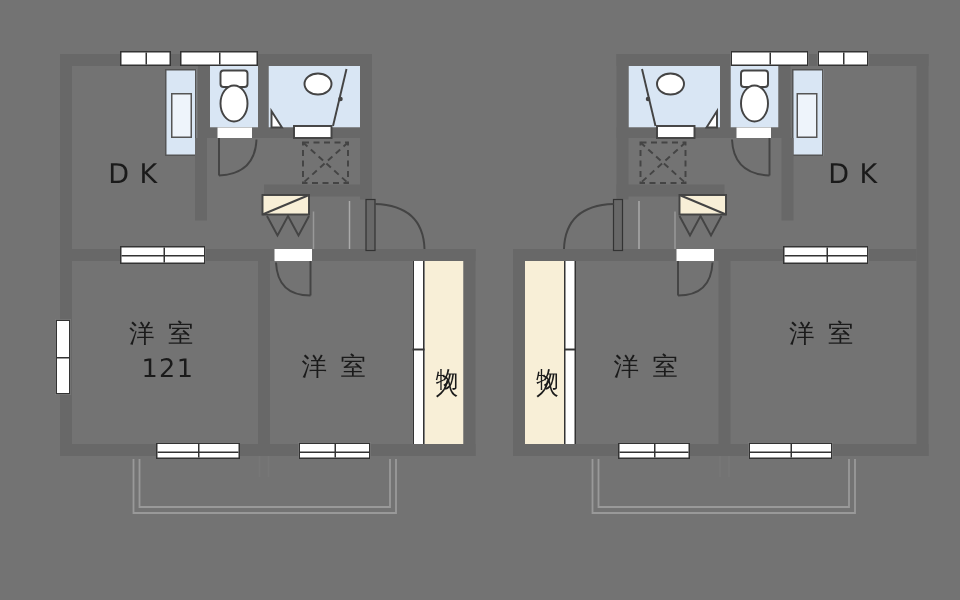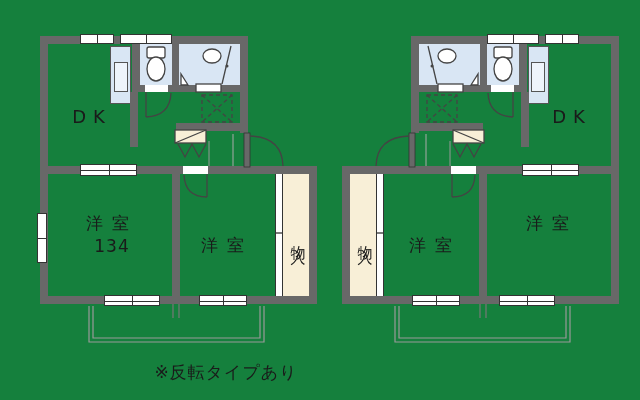--- a/index.html
+++ b/index.html
@@ -1,16 +1,16 @@
 <!DOCTYPE html>
 <html><head>
 <meta charset="utf-8">
 <style>
   html,body{margin:0;padding:0;background:#fff;}
-  #canvas{position:relative;width:640px;height:400px;background:#15803d;overflow:hidden;
+  #canvas{position:relative;width:640px;height:400px;background:#737373;overflow:hidden;
           font-family:"DejaVu Sans","Liberation Sans",sans-serif;color:#1a1a1a;}
   .wall{position:absolute;background:#686868;}
   .fill{position:absolute;}
   .water{background:#d9e6f4;}
   .cream{background:#f8efd7;}
   .counter{position:absolute;background:#d9e6f4;border:1px solid #555;box-sizing:border-box;}
   .sink{position:absolute;background:#eef4fb;border:1px solid #555;box-sizing:border-box;}
   .win{position:absolute;background:#ffffff;border:1.4px solid #333;box-sizing:border-box;}
   .win .mv{position:absolute;left:50%;top:0;bottom:0;width:1.4px;background:#333;}
   .win .mh{position:absolute;top:50%;left:0;right:0;height:1.4px;background:#333;}
@@ -68,21 +68,21 @@
         <span class="mh"></span>
       </div>
     <div class="win" style="left:199px;top:295px;width:48px;height:11px;">
         <span class="mv"></span>
         <span class="mh"></span>
       </div>
 
     <div class="label dk" style="left:92px;top:106px;">DK</div>
     <div class="label room" style="left:112px;top:212px;">
       <div>洋室</div>
-      <div class="num">134</div>
+      <div class="num">121</div>
     </div>
     <div class="label room" style="left:227px;top:234px;">洋室</div>
     <div class="closet-label" style="left:288px;top:237px;">物入</div>
   </div>
 
   <div>
 
     <div class="fill water" style="left:487px;top:44px;width:32px;height:41px;"></div>
     <div class="fill water" style="left:419px;top:44px;width:61px;height:41px;"></div>
     <div class="counter" style="left:528px;top:46px;width:21px;height:58px;"></div>
@@ -218,14 +218,13 @@
       </g>
       <path d="M376,233 h8" stroke="#333"></path>
       <g stroke="#999" stroke-width="1.2">
         <path d="M395,306 L395,342 L570,342 L570,306"></path>
         <path d="M399,306 L399,338 L566,338 L566,306"></path>
         <path d="M480,304 V318 M486,304 V318" stroke="#777"></path>
       </g>
     </g>
   </svg>
 
-  <div class="note" style="left:226px;top:361px;">※反転タイプあり</div>
 </div>
 
 </body></html>

